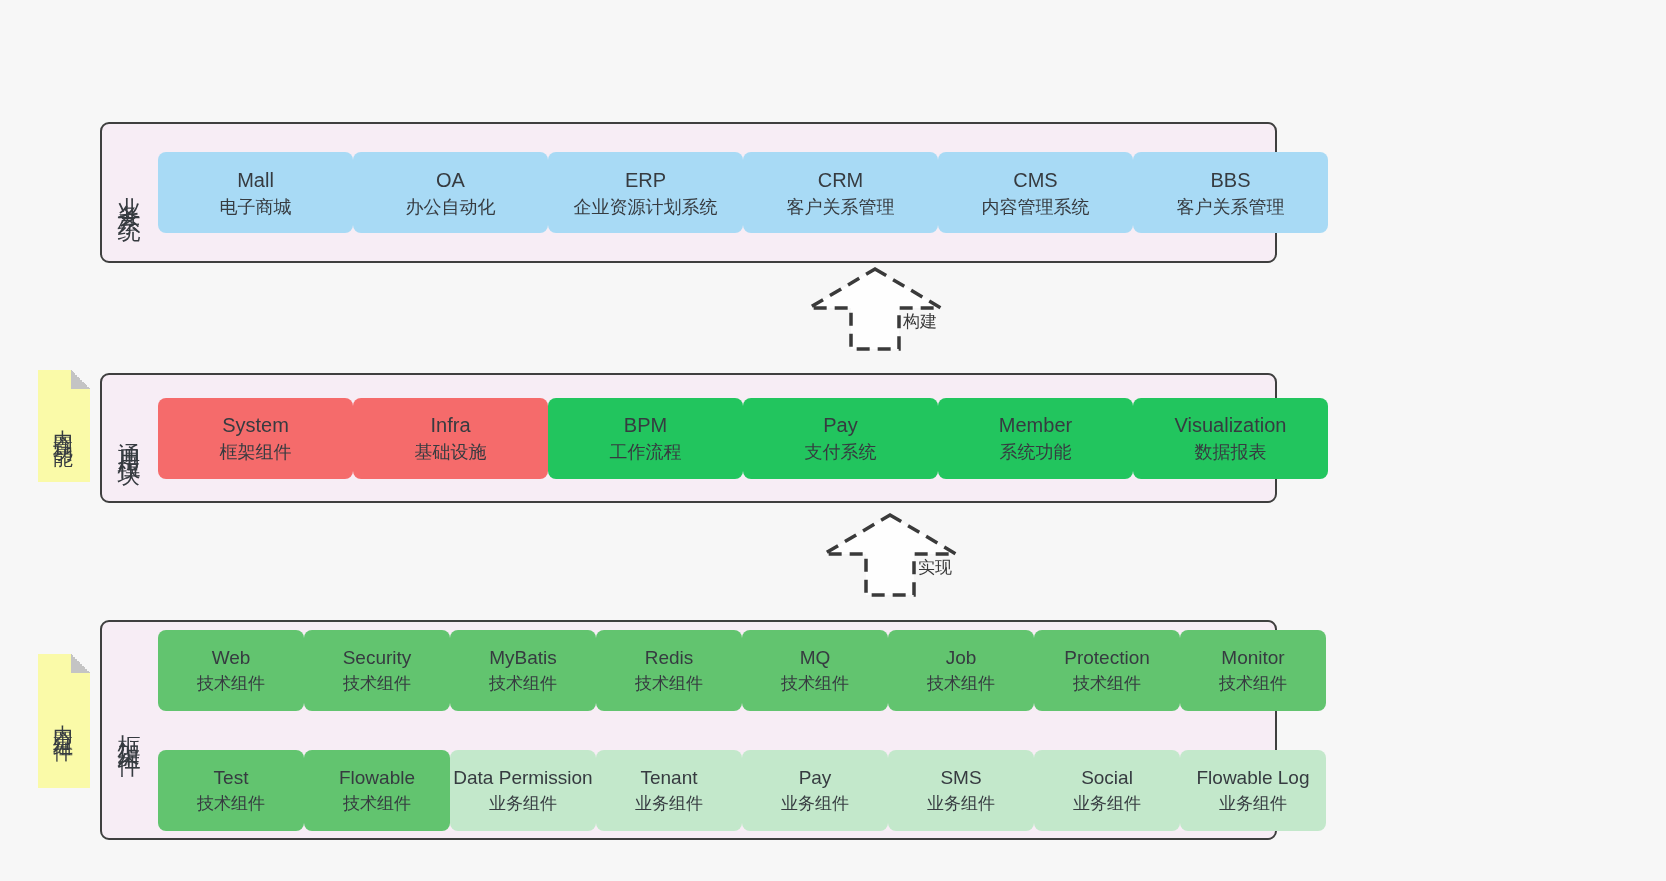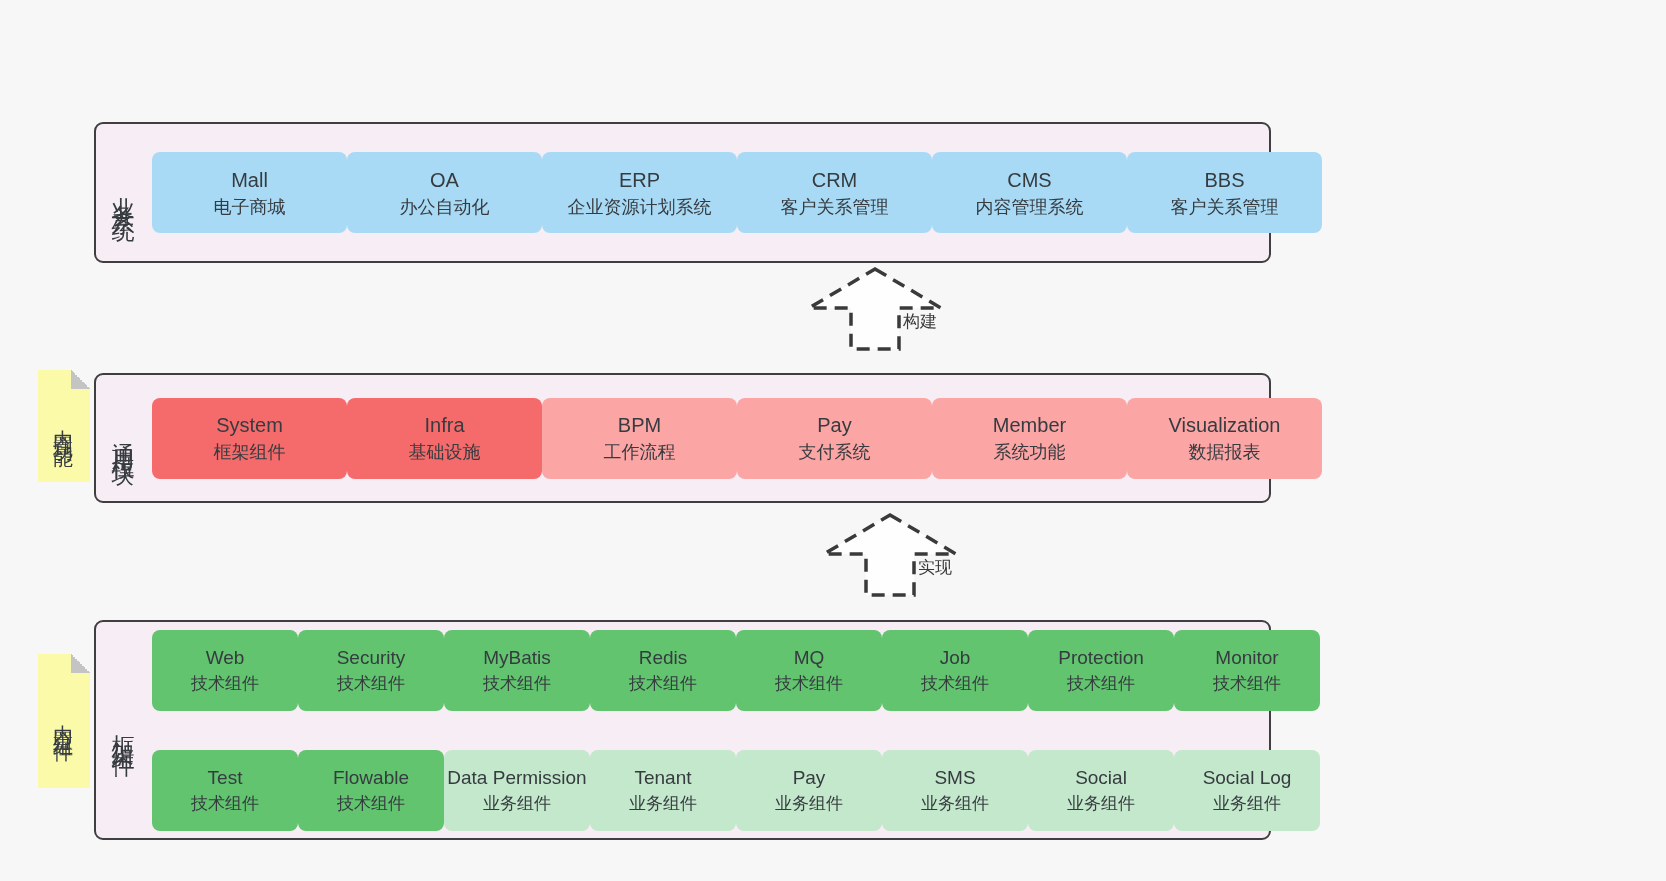--- a/index.html
+++ b/index.html
@@ -1,20 +1,20 @@
 <!DOCTYPE html>
 <html><head>
 <meta charset="utf-8">
 <style>
   html,body{margin:0;padding:0;background:#f7f7f7;}
   .canvas{position:relative;width:1666px;height:881px;background:#f7f7f7;overflow:hidden;
           font-family:"Liberation Sans","DejaVu Sans",sans-serif;color:#363b40;}
 
   
-  .panel{position:absolute;left:94px;width:1177px;background:#f7edf5;
+  .panel{position:absolute;left:100px;width:1177px;background:#f7edf5;
          border:2px solid #3f3f3f;border-radius:9px;box-sizing:border-box;
          display:flex;flex-direction:row;}
   .panel1{top:122px;height:141px;}
   .panel2{top:373px;height:130px;}
   .panel3{top:620px;height:220px;}
 
   .v-label{flex:0 0 56px;display:flex;align-items:center;justify-content:center;
            writing-mode:vertical-rl;text-orientation:upright;
            font-size:23px;letter-spacing:7px;color:#363b40;}
 
@@ -25,21 +25,21 @@
   .box{height:81px;border-radius:8px;display:flex;flex-direction:column;
        justify-content:center;align-items:center;text-align:center;}
   .w-lg{width:195px;}
   .w-sm{width:146px;}
   .box .en{font-size:20px;line-height:28px;}
   .box .cn{font-size:18px;line-height:26px;}
   .w-sm .en{font-size:19px;line-height:26px;}
   .w-sm .cn{font-size:17px;line-height:25px;}
   .blue {background:#a8daf5;}
   .red  {background:#f56b6b;}
-  .pink {background:#fca5a5;}
+  .pink {background:#22c55e;}
   .gdark{background:#62c46f;}
   .glite{background:#c3e8cb;}
 
   
   .sticky{position:absolute;left:38px;width:52px;background:#fafaa8;
           display:flex;align-items:center;justify-content:center;}
   .tag1{top:370px;height:112px;}
   .tag2{top:654px;height:134px;}
   .sticky .fold{position:absolute;top:0;right:0;width:19px;height:19px;
           background:linear-gradient(225deg,#f7f7f7 0 50%,#c4c4c4 50% 100%);}
@@ -203,20 +203,20 @@
         </div>
         <div class="box w-sm glite">
           <div class="en">SMS</div>
           <div class="cn">业务组件</div>
         </div>
         <div class="box w-sm glite">
           <div class="en">Social</div>
           <div class="cn">业务组件</div>
         </div>
         <div class="box w-sm glite">
-          <div class="en">Social Log</div>
+          <div class="en">Flowable Log</div>
           <div class="cn">业务组件</div>
         </div>
       </div>
     </div>
   </section>
 
 </div>
 
 </body></html>

